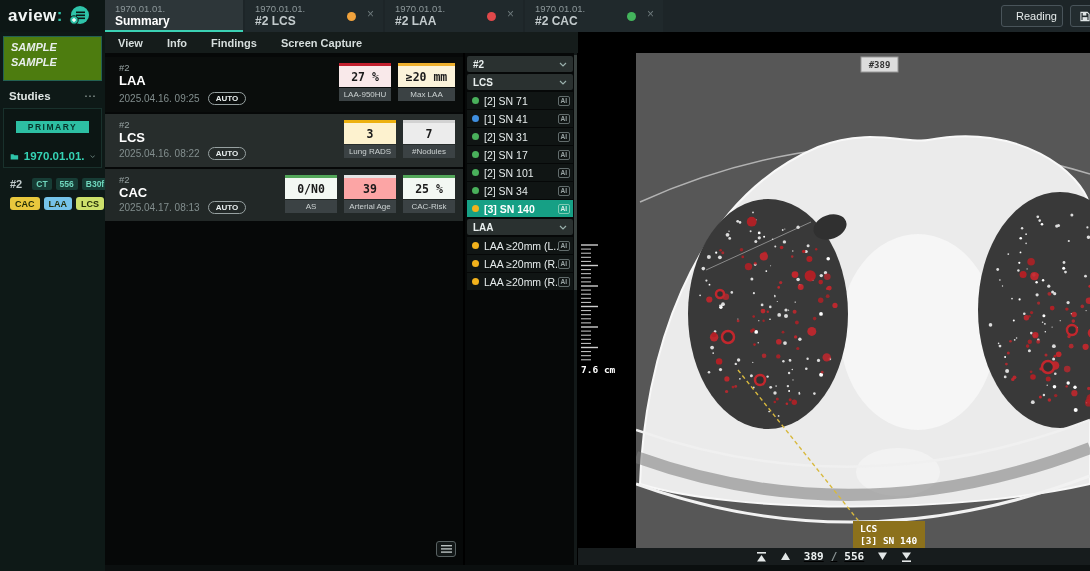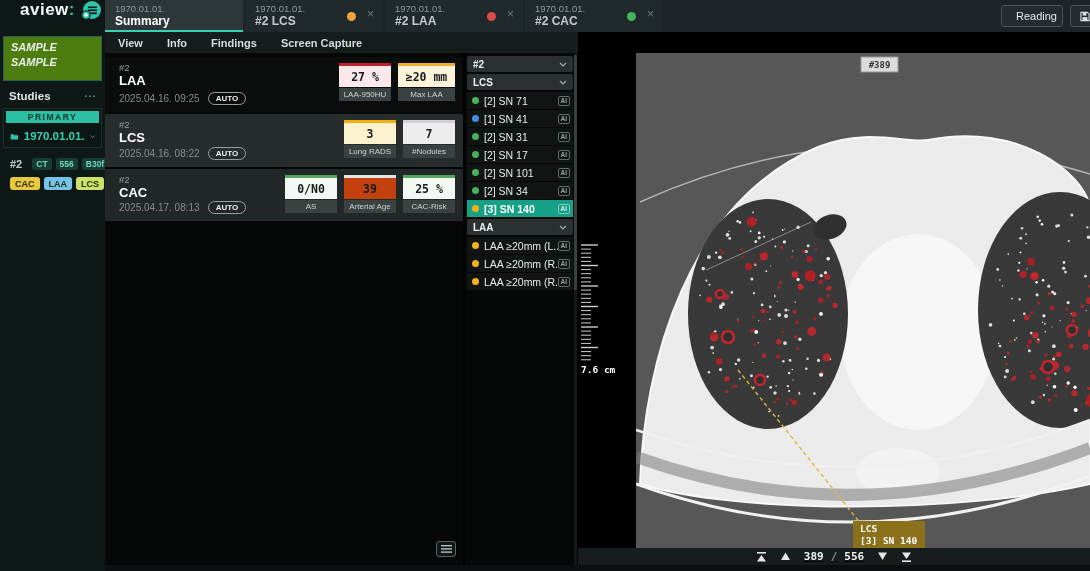--- a/index.html
+++ b/index.html
@@ -2,21 +2,21 @@
 <html><head>
 <meta charset="utf-8">
 <style>
   * { margin:0; padding:0; box-sizing:border-box; }
   html,body { width:1090px; height:571px; background:#000; overflow:hidden;
               font-family:"Liberation Sans", sans-serif; position:relative; }
 
   
   #topbar { position:absolute; left:0; top:0; width:1090px; height:32px; background:#1d2528; }
   #logo-area { position:absolute; left:0; top:0; width:105px; height:32px; background:#0d1715;
-               display:flex; padding-left:20px; gap:5px; }
+               display:flex; align-items:center; padding-left:8px; gap:5px; }
   #logo-text { font-size:17px; font-weight:bold; color:#f2f6f5; letter-spacing:.5px; }
   #logo-text .colon { color:#2ec4a9; }
   #tabs { position:absolute; left:105px; top:0; height:32px; display:flex; }
   .tab { width:138px; height:32px; background:#20292c; margin-right:2px; position:relative;
          padding:3px 8px 0 10px; cursor:pointer; }
   .tab-date { font-size:9.5px; color:#8d989b; line-height:11px; }
   .tab-title { font-size:12px; color:#c3cbcd; font-weight:bold; line-height:15px; }
   .tab.active { background:#2d3639; }
   .tab.active .tab-title { color:#fff; }
   .tab.active::after { content:""; position:absolute; left:0; right:0; bottom:0; height:2px; background:#3bd1b4; }
@@ -27,21 +27,21 @@
              gap:5px; padding:0 9px; cursor:pointer; }
 
   
   #sidebar { position:absolute; left:0; top:32px; width:105px; height:539px; background:#0e1917; }
   #patient-box { margin:4px 3px 0 3px; height:45px; border:1px solid #236152; background:#4d7c0f; padding:3px 7px;font-style:italic; }
   .patient-row { font-size:11px; font-weight:bold; color:#e9efed; line-height:15px; }
   #studies-row { display:flex; align-items:center; padding:9px 9px 5px 9px; }
   #studies-label { font-size:11.5px; font-weight:bold; color:#dfe6e4; }
   #studies-menu { margin-left:auto; color:#93a09d; font-size:12px; line-height:8px; cursor:pointer; }
   #study-card { margin:1px 3px 0 3px; background:#0c1614; border:1px solid #19312c; }
-  #primary-banner { margin:2px; height:12px; background:#2dbfa3; color:#07332a; font-size:8.5px;
+  #primary-banner { margin:12px; height:12px; background:#2dbfa3; color:#07332a; font-size:8.5px;
                     font-weight:bold; letter-spacing:1.5px; display:flex; align-items:center; justify-content:center; }
   #study-row { height:22px; display:flex; align-items:center; padding:0 6px; gap:5px; cursor:pointer; }
   #study-date { font-size:11.5px; font-weight:bold; color:#35d3b5; }
   #series-row { display:flex; align-items:center; padding:10px 8px 0 10px; gap:4px; cursor:pointer; }
   #series-id { font-size:11px; font-weight:bold; color:#c2cccc; margin-right:6px; }
   .mini-badge { background:#173c35; color:#6fd7bd; font-size:8.5px; font-weight:bold;
                 padding:1px 4px; border-radius:2px; }
   #tag-row { display:flex; gap:4px; padding:7px 0 0 10px; }
   .tag { font-size:9px; font-weight:bold; color:#242e08; padding:1.5px 5px; border-radius:3px; }
 
@@ -246,21 +246,21 @@
     <div class="srow-meta">
       <span class="srow-date">2025.04.17. 08:13</span>
       <span class="auto-badge">AUTO</span>
     </div>
     <div class="metrics">
       <div class="metric">
         <div class="metric-value" style="background: rgb(243, 248, 243); border-top-color: rgb(83, 167, 90);">0/N0</div>
         <div class="metric-label">AS</div>
       </div>
       <div class="metric">
-        <div class="metric-value" style="background: #c2410c; border-top-color: rgb(228, 228, 228);">39</div>
+        <div class="metric-value" style="background: #fca5a5; border-top-color: rgb(228, 228, 228);">39</div>
         <div class="metric-label">Arterial Age</div>
       </div>
       <div class="metric">
         <div class="metric-value" style="background: rgb(243, 248, 243); border-top-color: rgb(83, 167, 90);">25 %</div>
         <div class="metric-label">CAC-Risk</div>
       </div>
     </div>
   </div>
 
   <div id="summary-list-btn">

